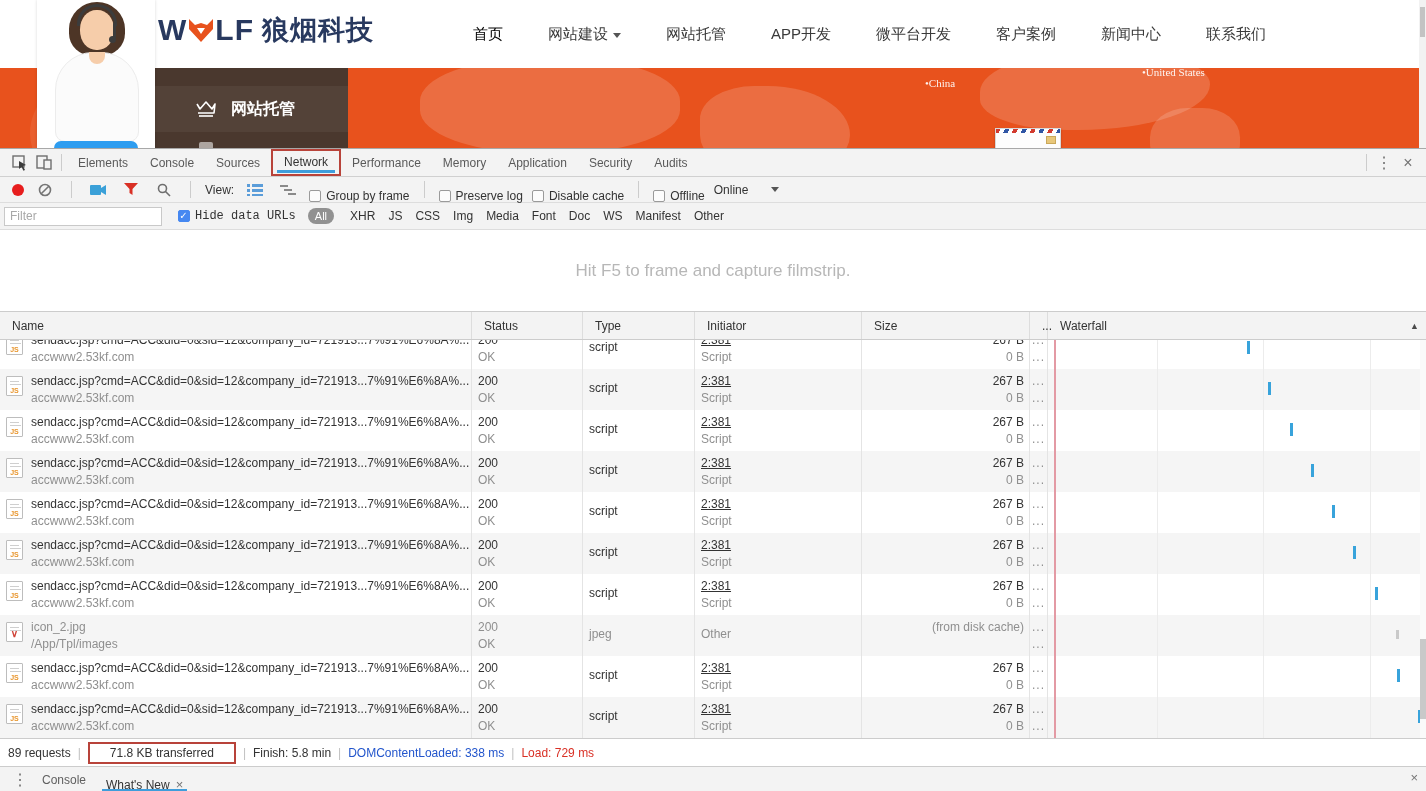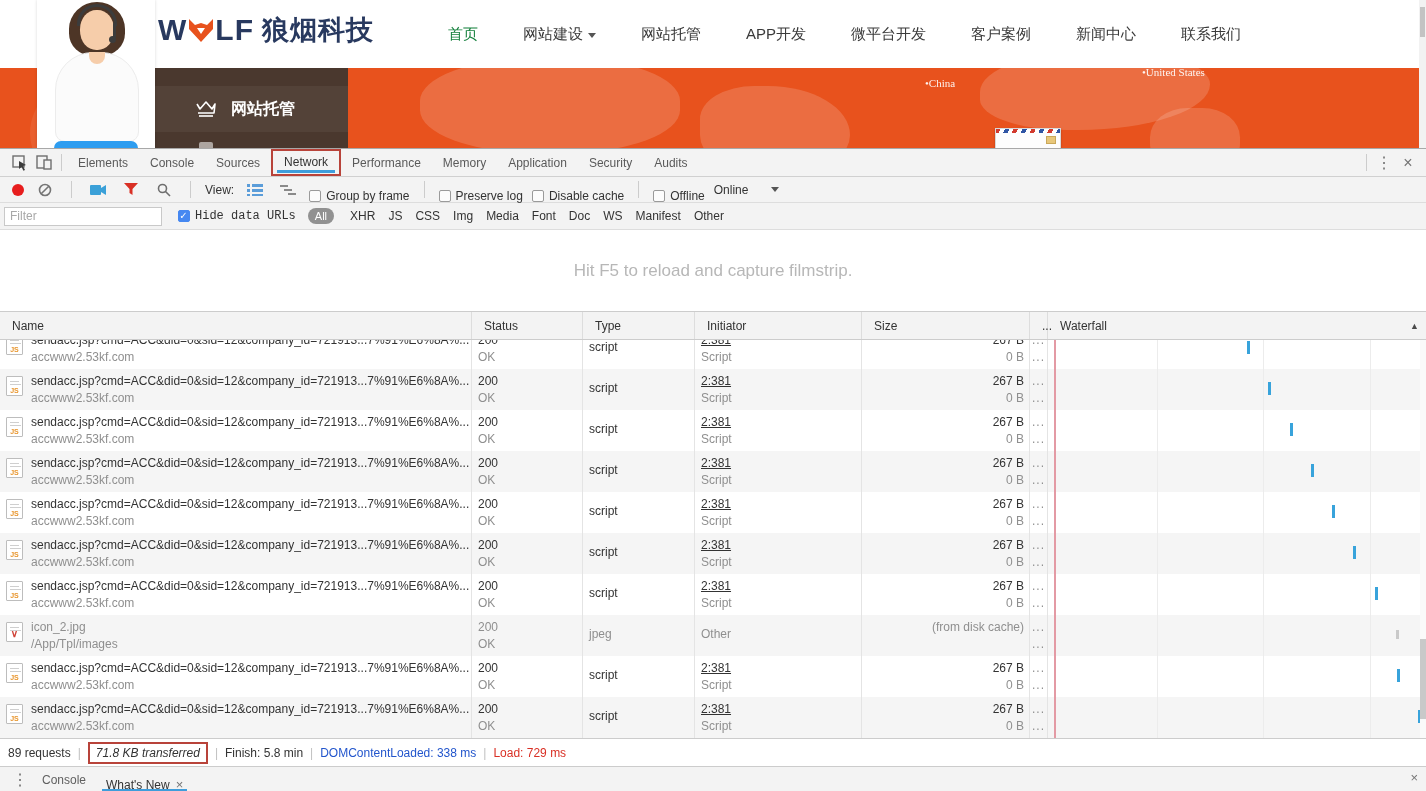--- a/index.html
+++ b/index.html
@@ -7,21 +7,21 @@
   body { font-family:"Liberation Sans", sans-serif; background:#fff; position:relative; }
 
   
   .site { position:absolute; left:0; top:0; width:1426px; height:148px; background:#fff; }
   .site-header { position:absolute; left:0; top:0; width:1419px; height:68px; background:#fff; }
   .logo { position:absolute; left:158px; top:12px; display:flex; align-items:center; font-weight:bold; color:#28395f; font-size:30px; letter-spacing:1px; }
   .logo .fox { margin:0 1px; }
   .logo-cn { font-size:27px; margin-left:8px; }
   .site-nav { position:absolute; left:448px; top:0; height:68px; display:flex; align-items:center; gap:45px; font-size:15px; color:#3a3a3a; }
   .nav-item { cursor:pointer; white-space:nowrap; display:flex; align-items:center; gap:5px; }
-  .nav-item.active { color:#15803d; }
+  .nav-item.active { color:#000000;margin-left:25px; }
   .caret-down { width:0; height:0; border-left:4px solid transparent; border-right:4px solid transparent; border-top:5px solid #555; margin-top:2px; }
 
   .banner { position:absolute; left:0; top:68px; width:1419px; height:80px; background:#e8521d; overflow:hidden; }
   .map-blob { position:absolute; background:rgba(255,255,255,0.16); border-radius:45%; }
   .map-label { position:absolute; color:rgba(255,255,255,0.92); font-family:"Liberation Serif", serif; font-size:11px; }
   .envelope { position:absolute; left:995px; top:60px; width:66px; height:22px; background:#fdfdfd; border:1px solid #d8d8d8;
     box-shadow:0 1px 2px rgba(0,0,0,.2); }
   .envelope .airmail { position:absolute; left:0; top:0; right:0; height:4px;
     background:repeating-linear-gradient(115deg,#d23b2f 0 4px,#fff 4px 8px,#2f55a4 8px 12px,#fff 12px 16px); }
   .envelope .stamp { position:absolute; right:4px; top:7px; width:10px; height:8px; background:#e8c77a; border:1px solid #caa85a; }
@@ -112,21 +112,21 @@
   .gl { position:absolute; top:0; bottom:0; width:1px; background:#ececec; }
   .gl.g1 { left:109px; } .gl.g2 { left:215px; } .gl.g3 { left:322px; }
   .pinkline { position:absolute; top:0; bottom:0; left:6px; width:2px; background:#e39aa4; }
   .tick { position:absolute; top:13px; width:3px; height:13px; background:#38a3db; }
   .tick.graytick { background:#c9c9c9; height:9px; top:15px; }
   .tbl-scrollbar { position:absolute; right:0; top:28px; width:6px; height:398px; background:#fafafa; }
   .tbl-scrollbar .thumb { position:absolute; left:0; top:299px; width:6px; height:80px; background:#c9c9c9; }
 
   .dt-statusbar { height:28px; border-top:1px solid #ccc; background:#fff; display:flex; align-items:center; padding-left:8px; font-size:12px; color:#333; }
   .pipe { color:#c0c0c0; margin:0 7px; }
-  .red-annot { border:2px solid #b8433a; padding:2px 6px;font-style:italic; }
+  .red-annot { border:2px solid #b8433a; padding:2px 20px; }
   .stat-blue { color:#2255cc; }
   .stat-red { color:#d93025; }
 
   .dt-drawer { height:26px; background:#f3f3f3; border-top:1px solid #ccc; display:flex; align-items:center; position:relative; padding-left:8px; }
   .drawer-tab { padding:0 10px; color:#5f5f5f; height:100%; display:flex; align-items:center; gap:6px; cursor:pointer; }
   .drawer-tab.active { color:#333; position:relative;align-items:flex-end; }
   .drawer-tab.active::after { content:""; position:absolute; left:6px; right:6px; bottom:0; height:3px; background:#3f9ddb; }
   .drawer-close { position:absolute; right:8px; top:3px; }
   .x-glyph { font-size:13px; color:#757575; cursor:pointer; }
 </style>
@@ -313,21 +313,21 @@
       <span>Media</span>
       <span>Font</span>
       <span>Doc</span>
       <span>WS</span>
       <span>Manifest</span>
       <span>Other</span>
     </span>
   </div>
 
   <div class="dt-empty">
-    <span>Hit F5 to reload and capture filmstrip.</span>
+    <span>Hit F5 to frame and capture filmstrip.</span>
   </div>
 
   <div class="dt-table">
     <div class="tbl-header">
       <div class="hcell c-name">Name</div>
       <div class="hcell c-status">Status</div>
       <div class="hcell c-type">Type</div>
       <div class="hcell c-init">Initiator</div>
       <div class="hcell c-size">Size</div>
       <div class="hcell c-dots hc-dots">...</div>

